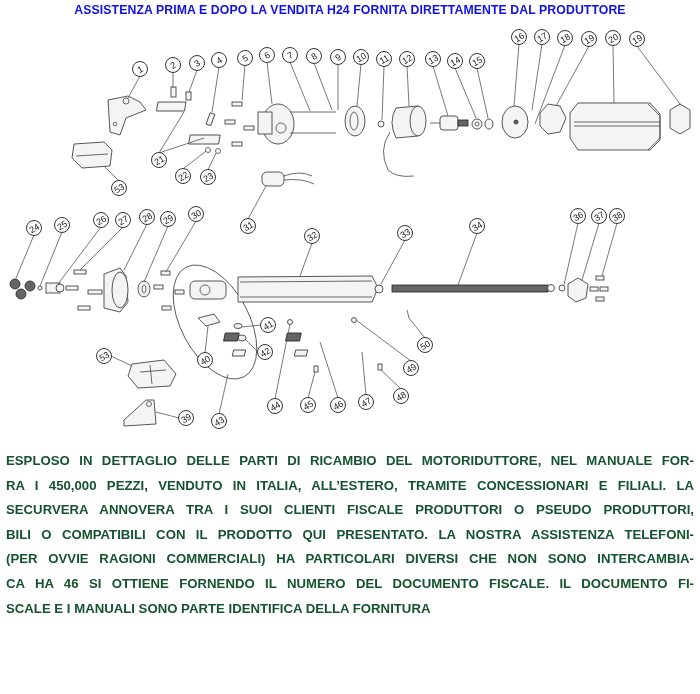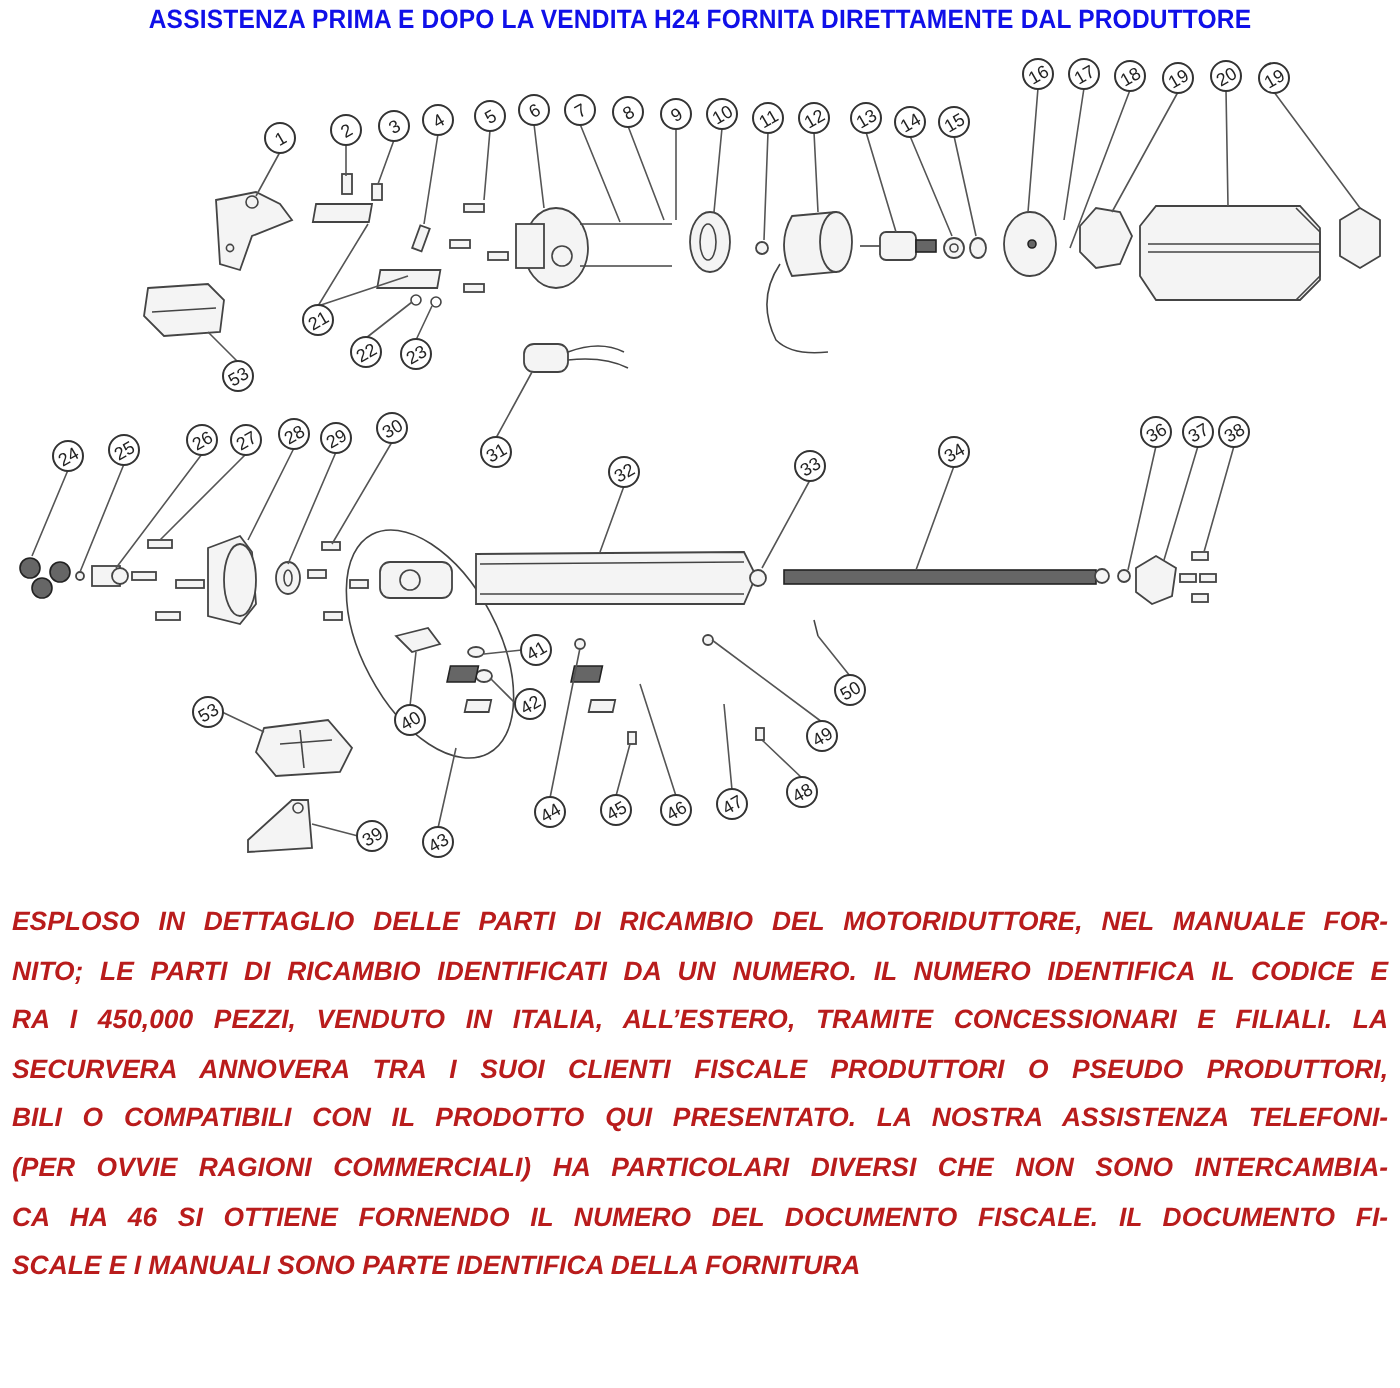--- a/index.html
+++ b/index.html
@@ -6,22 +6,22 @@
   body { width:700px; height:694px; position:relative; overflow:hidden; font-family:"Liberation Sans", sans-serif; }
   .header {
     position:absolute; left:0; top:0; width:700px; height:22px;
     text-align:center; color:#1010e8; font-weight:bold; font-size:13.2px;
     line-height:20px; letter-spacing:0.1px; transform:scaleX(0.93); transform-origin:center;
     white-space:nowrap;
   }
   #diagram { position:absolute; left:0; top:22px; width:700px; height:420px; }
   .desc {
     position:absolute; left:6px; top:449px; width:688px;
-    color:#b91c1c; font-weight:bold; font-size:13.2px; line-height:24.6px;
-    text-align:justify; text-align-last:left;font-style:italic;
+    color:#14532d; font-weight:bold; font-size:13.2px; line-height:24.6px;
+    text-align:justify; text-align-last:left;
   }
   .desc span.line { display:block; white-space:nowrap; text-align:justify; text-align-last:justify; }
   .desc span.line.last { text-align-last:left; }
   .callout circle { fill:#ffffff; stroke:#333; stroke-width:1; }
   .callout text { font-family:"Liberation Sans", sans-serif; font-size:9px; fill:#222; text-anchor:middle; dominant-baseline:central; }
   .leader { stroke:#555; stroke-width:0.8; fill:none; }
   .part { fill:#f4f4f4; stroke:#444; stroke-width:0.9; }
   .partdark { fill:#666; stroke:#222; stroke-width:0.8; }
   .thin { stroke:#444; stroke-width:0.8; fill:none; }
 </style>
@@ -400,20 +400,19 @@
       </g>
       <g class="callout">
         <circle cx="219" cy="421" r="7.5"></circle>
         <text x="219" y="421.5" transform="rotate(-30 219 421)">43</text>
       </g>
     </g>
 </svg>
 
 <div class="desc">
   <span class="line">ESPLOSO IN DETTAGLIO DELLE PARTI DI RICAMBIO DEL MOTORIDUTTORE, NEL MANUALE FOR-</span>
-  <span class="line">NITO; LE PARTI DI RICAMBIO IDENTIFICATI DA UN NUMERO. IL NUMERO IDENTIFICA IL CODICE E</span>
   <span class="line">RA I 450,000 PEZZI, VENDUTO IN ITALIA, ALL’ESTERO, TRAMITE CONCESSIONARI E FILIALI. LA</span>
   <span class="line">SECURVERA ANNOVERA TRA I SUOI CLIENTI FISCALE PRODUTTORI O PSEUDO PRODUTTORI,</span>
   <span class="line">BILI O COMPATIBILI CON IL PRODOTTO QUI PRESENTATO. LA NOSTRA ASSISTENZA TELEFONI-</span>
   <span class="line">(PER OVVIE RAGIONI COMMERCIALI) HA PARTICOLARI DIVERSI CHE NON SONO INTERCAMBIA-</span>
   <span class="line">CA HA 46 SI OTTIENE FORNENDO IL NUMERO DEL DOCUMENTO FISCALE.  IL DOCUMENTO FI-</span>
   <span class="line last">SCALE E I MANUALI SONO PARTE IDENTIFICA DELLA FORNITURA</span>
 </div>
 
 </body></html>

